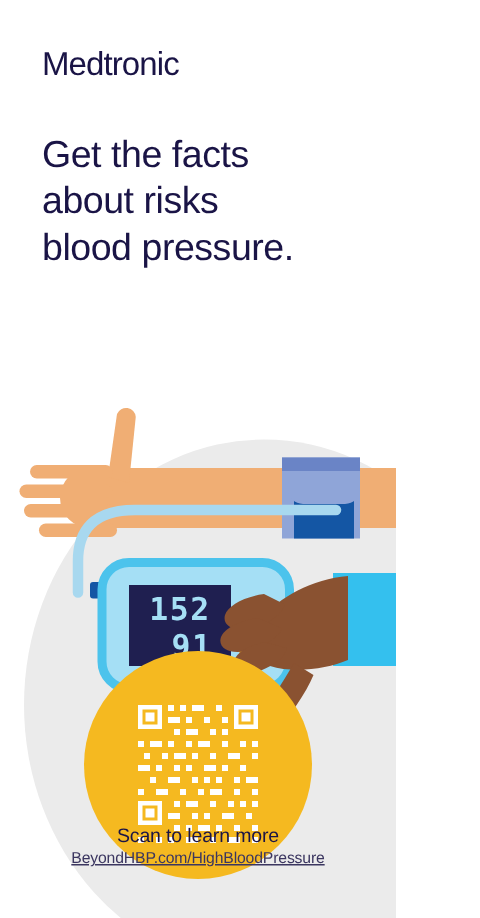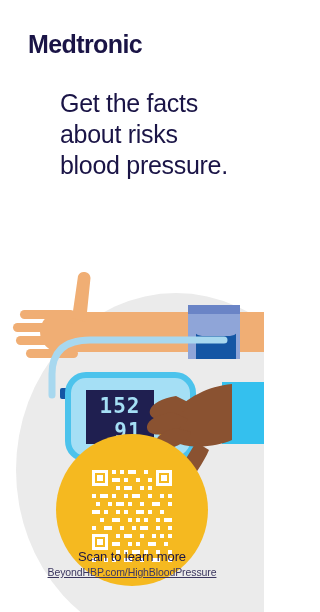--- a/index.html
+++ b/index.html
@@ -6,31 +6,31 @@
   body{
     width:264px;height:612px;overflow:hidden;background:#ffffff;
     font-family:"Liberation Sans","DejaVu Sans",sans-serif;
     -webkit-font-smoothing:antialiased;
   }
   .ad{position:relative;width:264px;height:612px;background:#ffffff;overflow:hidden;}
 
   
   .brand{
     position:absolute;left:28px;top:32px;
-    font-size:25px;font-weight:700;letter-spacing:-0.6px;
+    font-size:22px;font-weight:400;letter-spacing:-0.6px;
     color:#1a1446;line-height:1;text-align:right;
   }
 
   
   .headline{
     position:absolute;left:28px;top:88px;width:214px;
     font-size:25px;font-weight:400;line-height:1.24;
     color:#1a1446;letter-spacing:-0.3px;
   }
-  .headline span{display:block;margin-left:32px;}
+  .headline span{display:block;}
 
   
   .subhead{
     position:absolute;left:28px;top:218px;width:205px;
     font-size:12.5px;font-weight:400;line-height:1.45;
     color:#3b3660;
   }
   .subhead span{display:block;}
 
   

